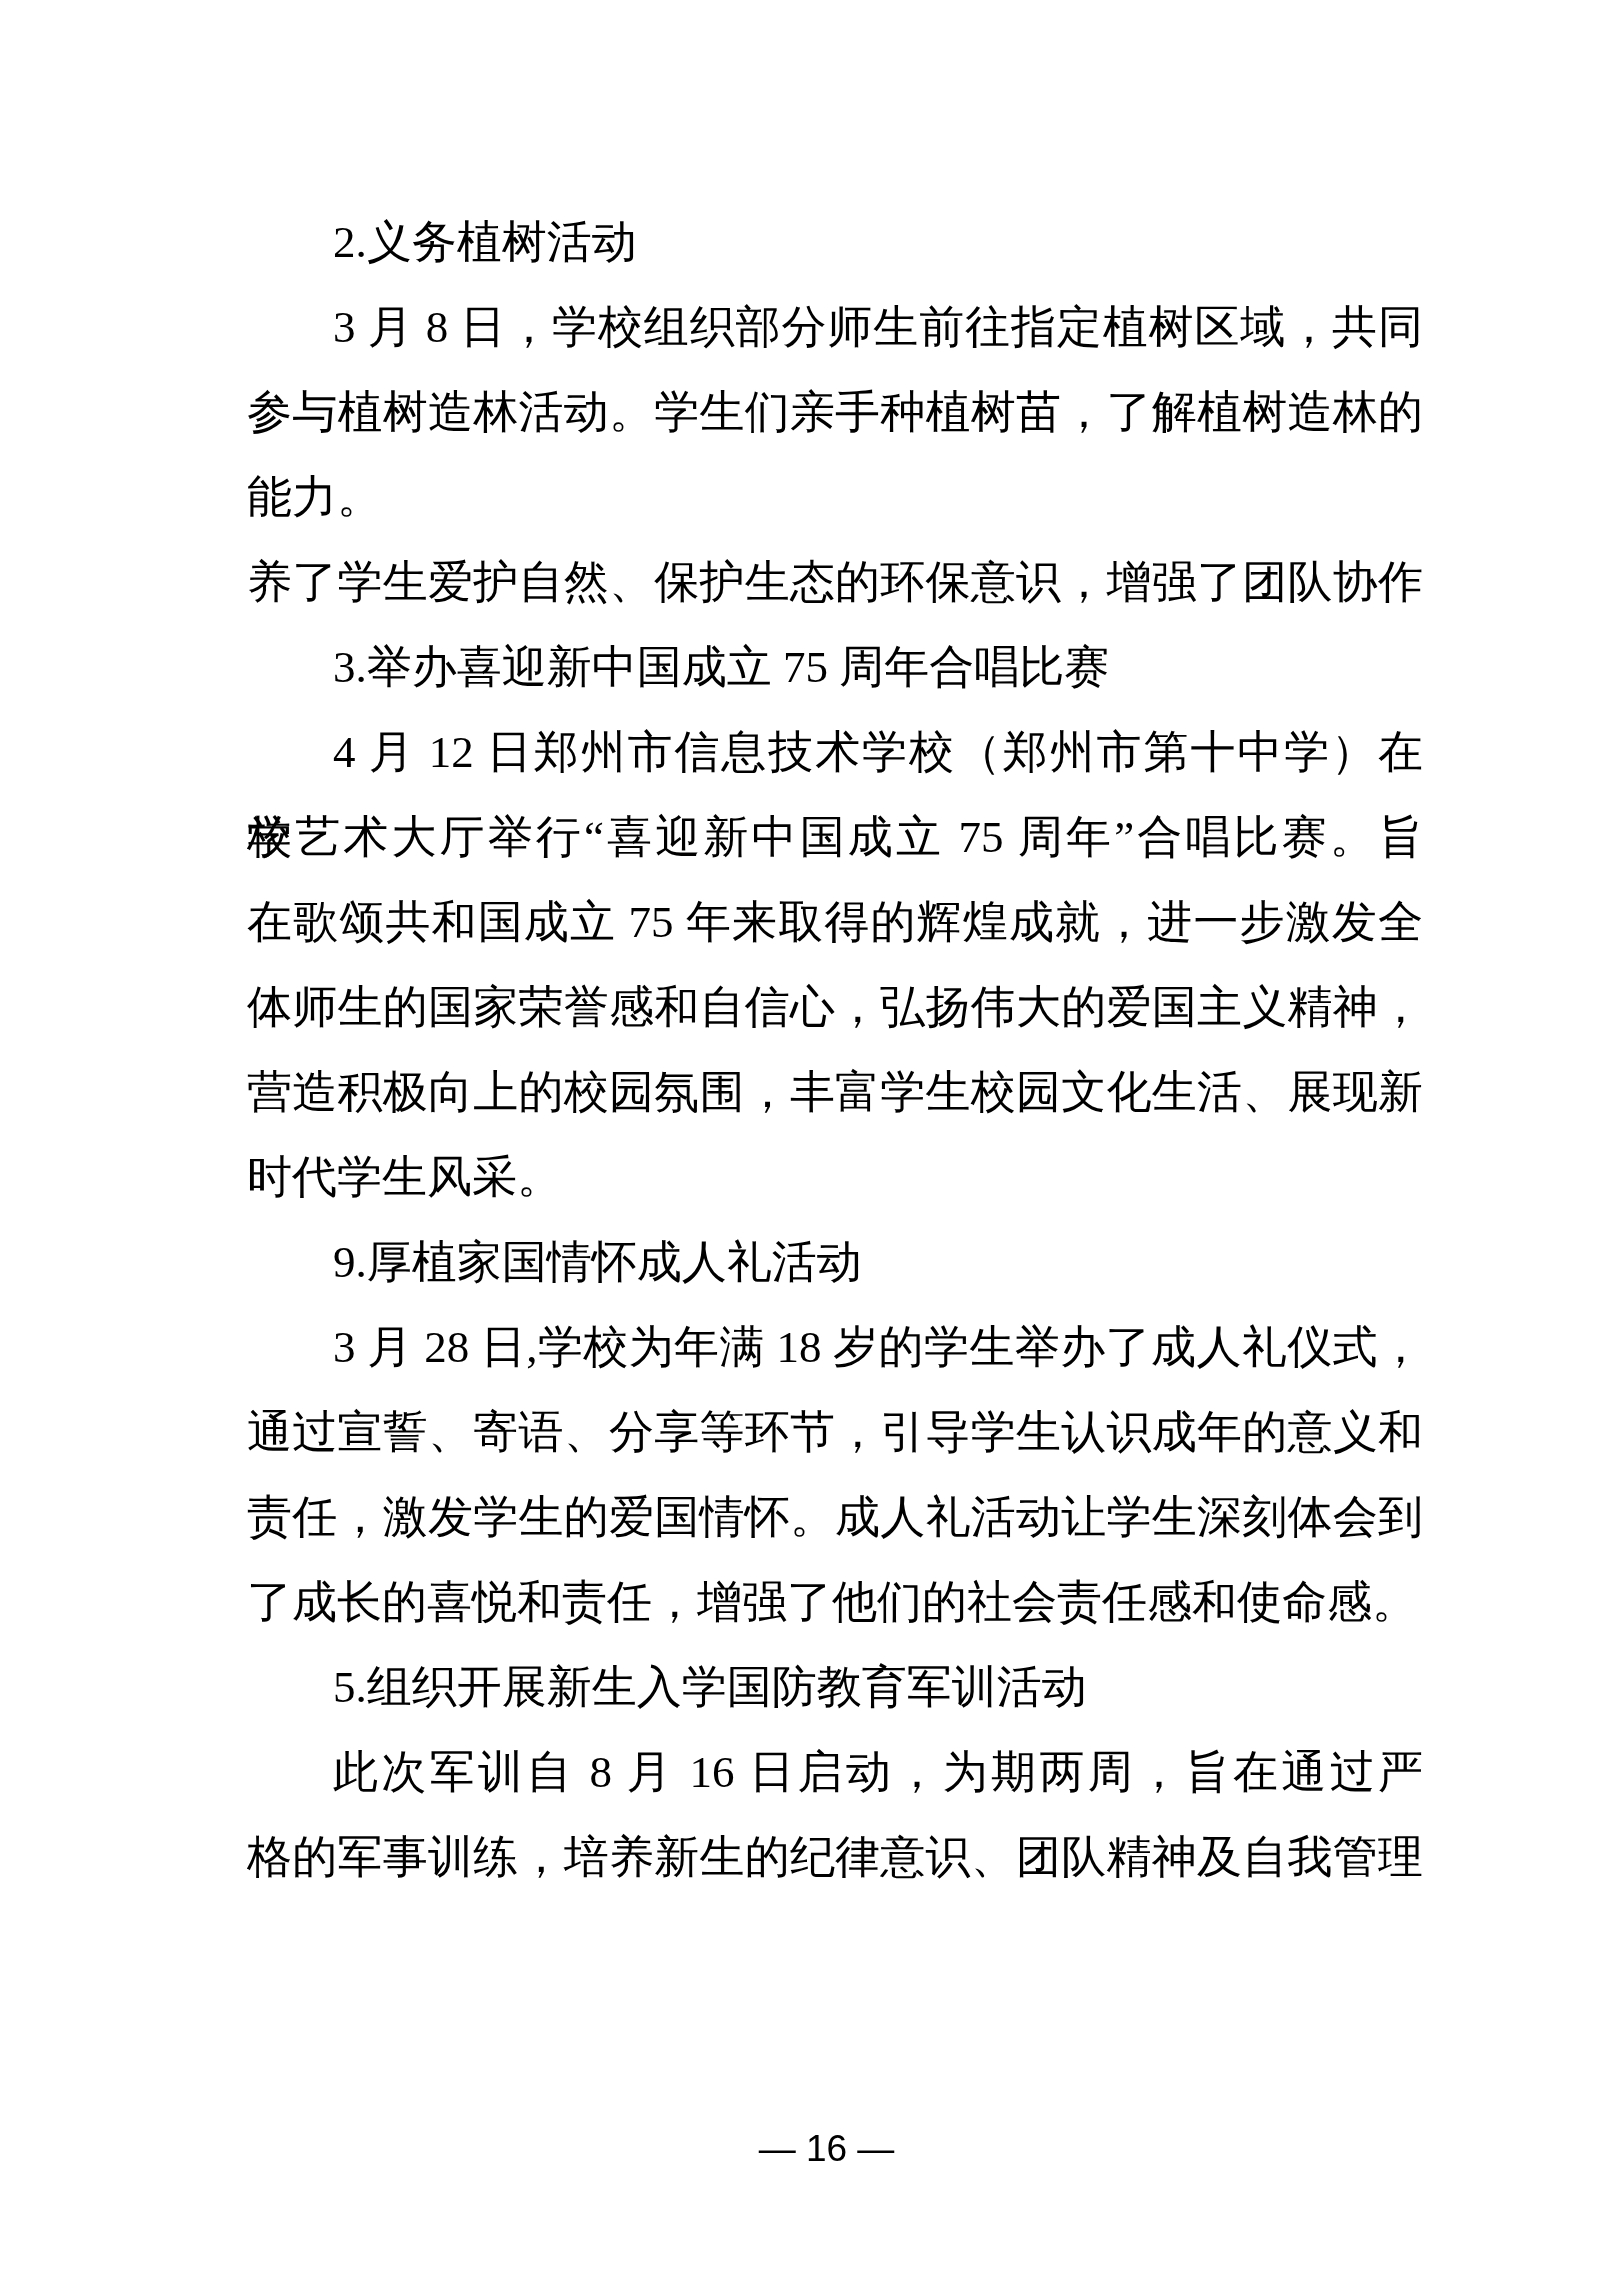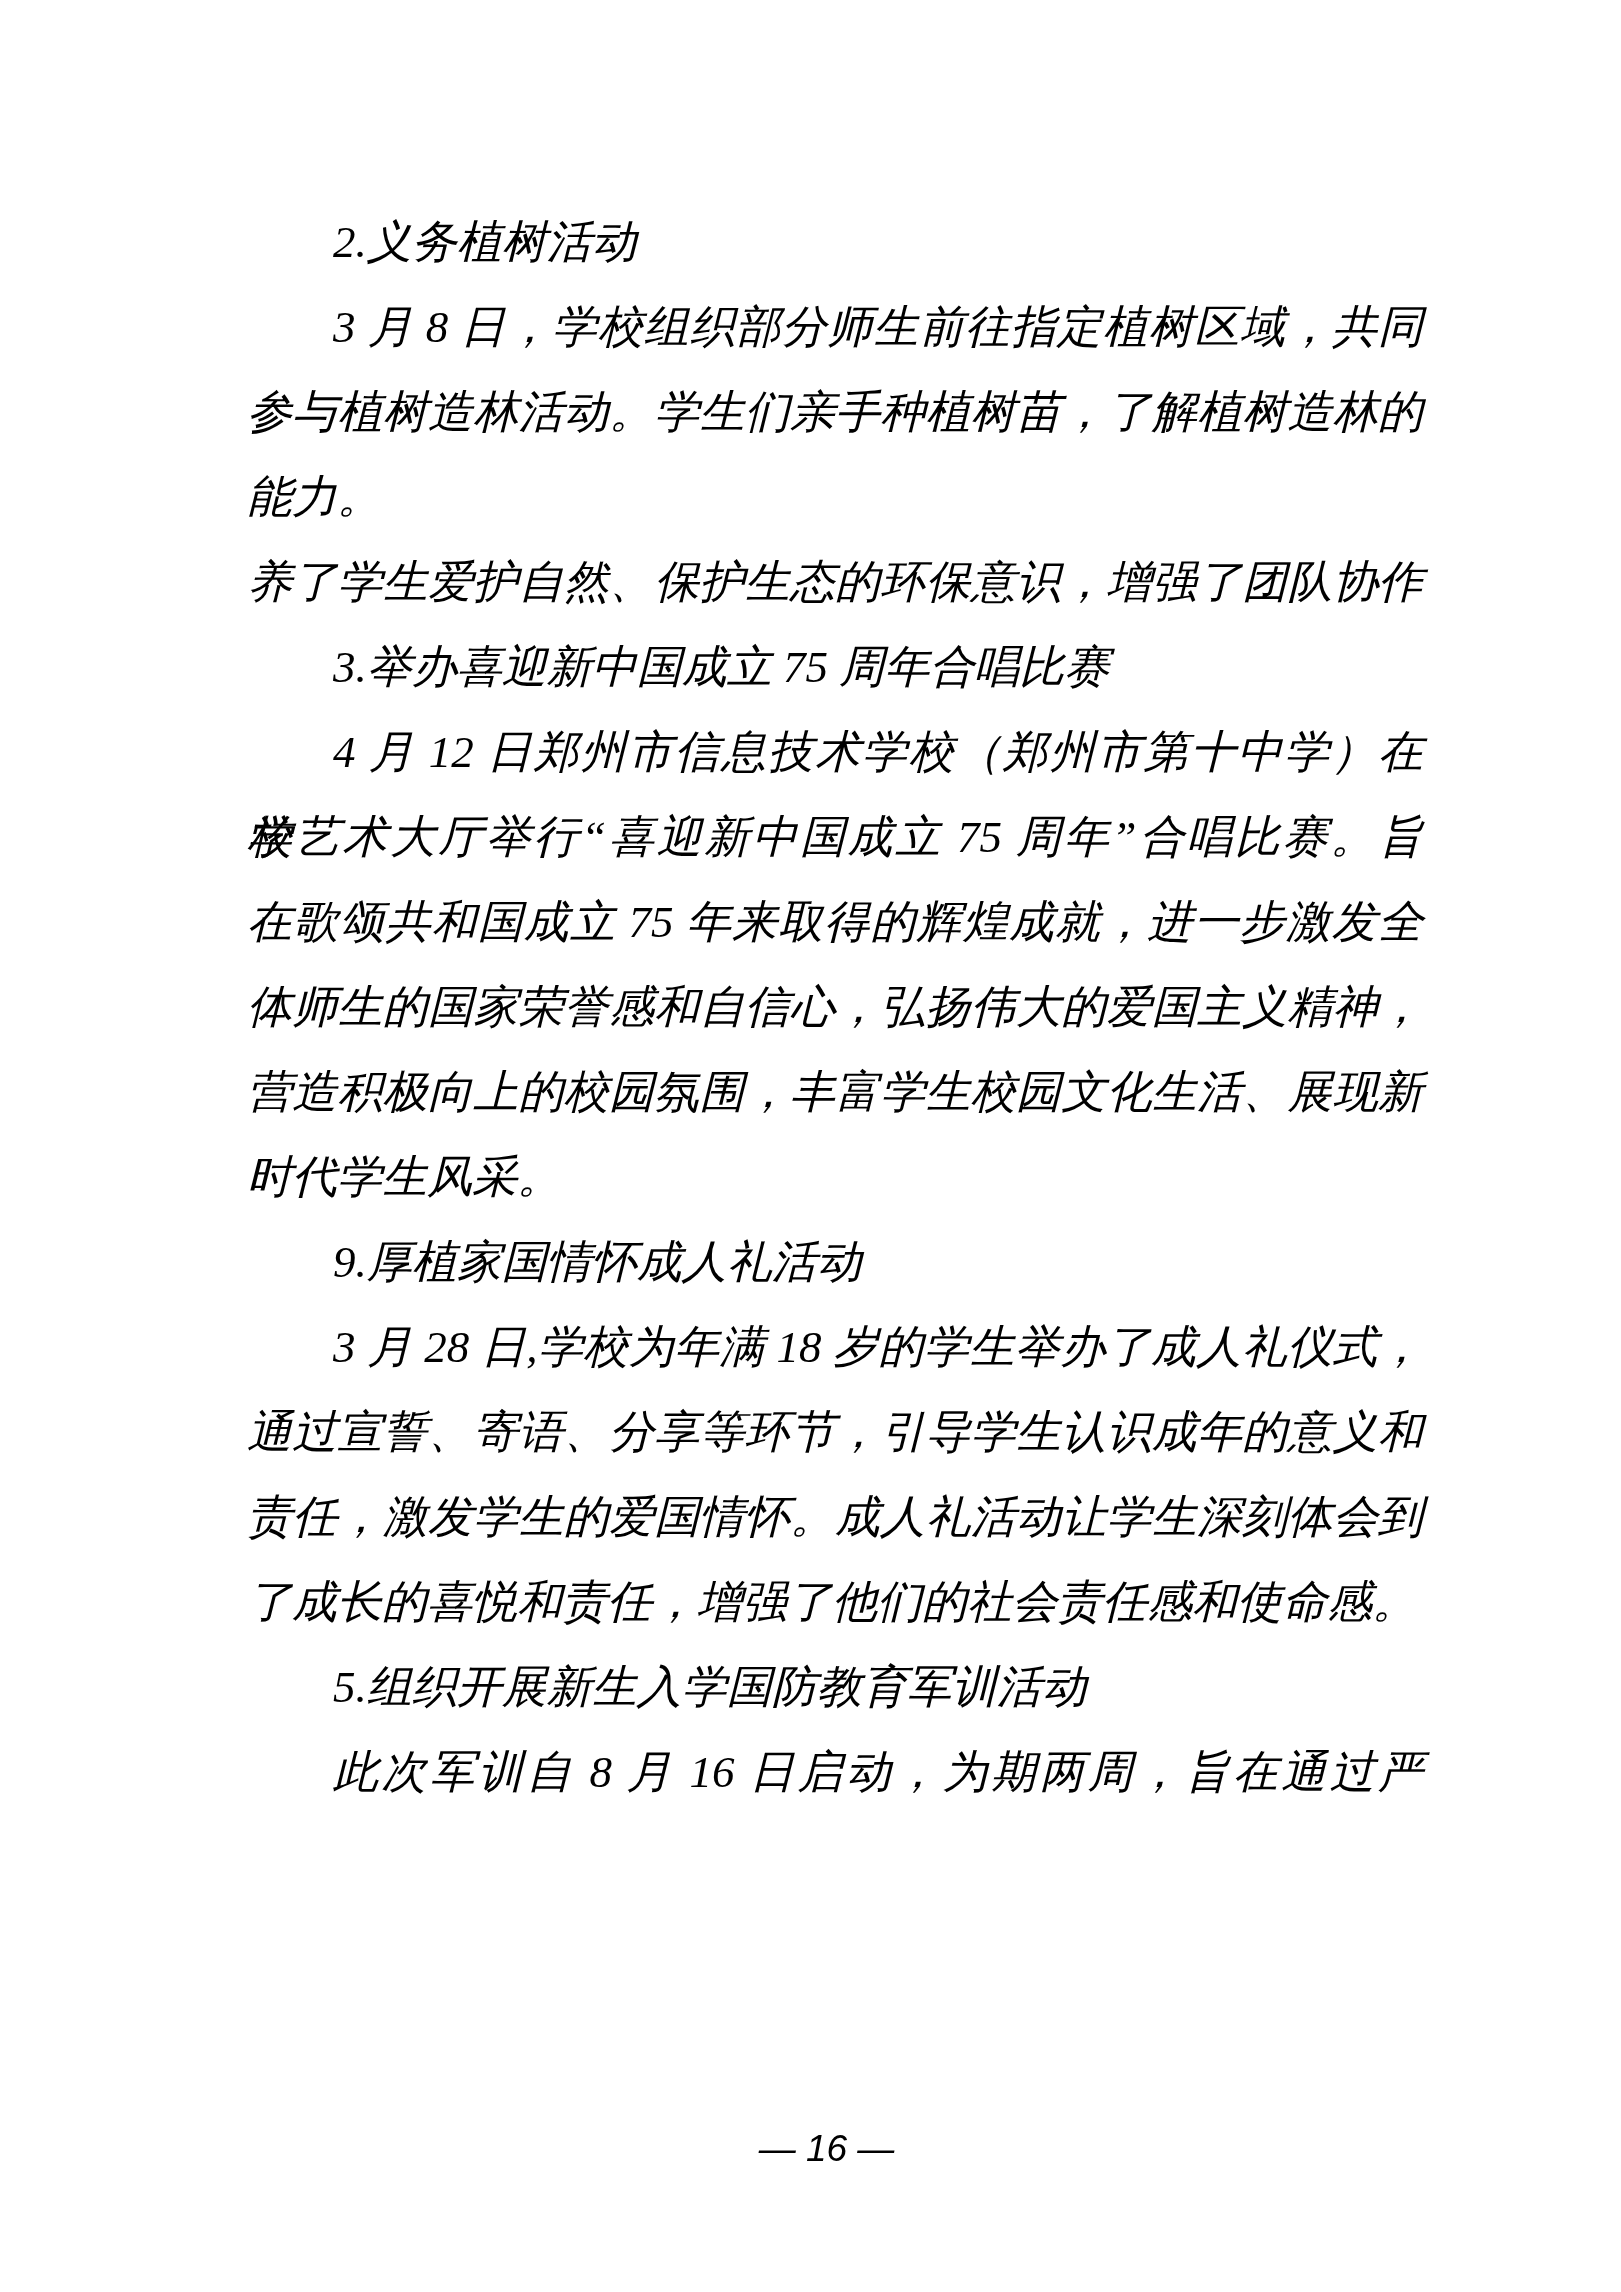--- a/index.html
+++ b/index.html
@@ -14,21 +14,20 @@
     font-family: "Liberation Serif", "DejaVu Serif", serif;
     color: #000000;
     overflow: hidden;
   }
   .page {
     position: absolute;
     left: 0; top: 0;
     width: 1292px;
     height: 2293px;
     background: #ffffff;
-    font-style: italic;
   }
   .doc {
     position: absolute;
     left: 247px;
     top: 200px;
     width: 1176px;
   }
   .ln {
     font-size: 45px;
     line-height: 85px;
@@ -72,17 +71,18 @@
     <div class="ln jst">体师生的国家荣誉感和自信心，弘扬伟大的爱国主义精神，</div>
     <div class="ln jst">营造积极向上的校园氛围，丰富学生校园文化生活、展现新</div>
     <div class="ln">时代学生风采。</div>
     <div class="ln ind">9.厚植家国情怀成人礼活动</div>
     <div class="ln ind jst">3 月 28 日,学校为年满 18 岁的学生举办了成人礼仪式，</div>
     <div class="ln jst">通过宣誓、寄语、分享等环节，引导学生认识成年的意义和</div>
     <div class="ln jst">责任，激发学生的爱国情怀。成人礼活动让学生深刻体会到</div>
     <div class="ln">了成长的喜悦和责任，增强了他们的社会责任感和使命感。</div>
     <div class="ln ind">5.组织开展新生入学国防教育军训活动</div>
     <div class="ln ind jst">此次军训自 8 月 16 日启动，为期两周，旨在通过严</div>
+    <div class="ln jst">格的军事训练，培养新生的纪律意识、团队精神及自我管理</div>
   </div>
 
   <div class="footer">— 16 —</div>
 </div>
 
 
 </body></html>

